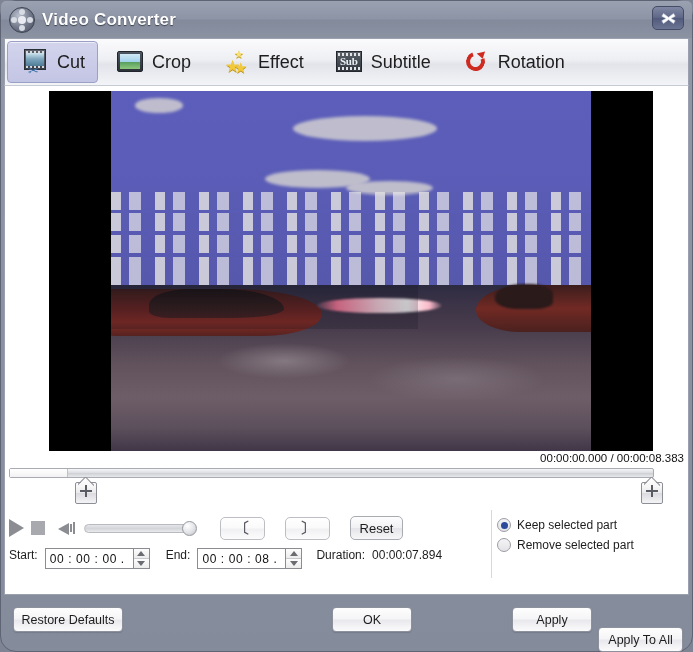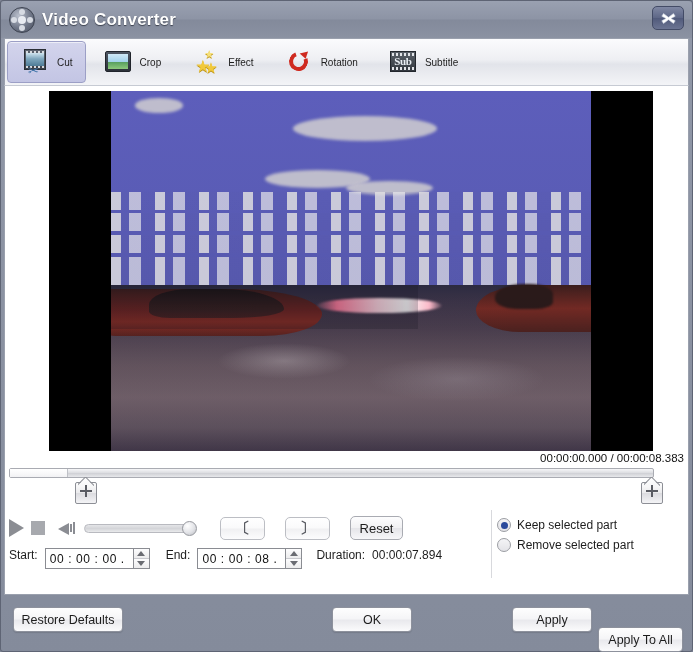--- a/index.html
+++ b/index.html
@@ -10,21 +10,21 @@
     overflow: hidden;
     background: #7e8494;
   }
 
   
   .window {
     position: relative;
     width: 693px; height: 652px;
     background: linear-gradient(180deg,#9198a8 0%,#848b9b 100%);
     border: 1px solid #5e6474;
-    border-radius: 3px;
+    border-radius: 16px;
   }
 
   
   .titlebar {
     position: relative;
     height: 37px;
     display: flex;
     align-items: center;
     padding-left: 8px;
     background: linear-gradient(180deg,#9aa1b1 0%,#8d94a5 48%,#838a9b 52%,#8b92a2 100%);
@@ -89,21 +89,21 @@
     cursor: pointer;
     border: 1px solid transparent;
     margin: 2px 2px;
     border-radius: 4px;
   }
   .tab.active {
     background: linear-gradient(180deg,#d3d4ec 0%,#c3c5e4 100%);
     border: 1px solid #9c9fc6;
     box-shadow: inset 0 1px 0 rgba(255,255,255,.6);
   }
-  .tab-label { font-size: 10px; color: #1d1d1d; }
+  .tab-label { font-size: 18px; color: #1d1d1d; }
   .tab-icon { width: 30px; height: 26px; position: relative; flex: none; }
 
   
   .ic-cut .strip {
     position:absolute; left:4px; top:0; width:22px; height:21px;
     background: linear-gradient(180deg,#5d6470,#3b4049);
     border:1px solid #2a2e35;
   }
   .ic-cut .strip::before, .ic-cut .strip::after {
     content:""; position:absolute; left:1px; width:20px; height:3px;
@@ -493,33 +493,33 @@
       <span class="tab-icon ic-fx">
         <span class="st s1">★</span>
           <span class="st s2">★</span>
           <span class="st s3">★</span>
       </span>
       <span class="tab-label">Effect</span>
     </div>
 
 
     <div class="tab">
+      <span class="tab-icon ic-sub">
+        <span class="strip"></span>
+          <span class="txt">Sub</span>
+      </span>
+      <span class="tab-label">Subtitle</span>
+    </div>
+
+    <div class="tab">
       <span class="tab-icon ic-rot">
         <span class="ring"></span>
           <span class="arw"></span>
       </span>
       <span class="tab-label">Rotation</span>
-    </div>
-
-    <div class="tab">
-      <span class="tab-icon ic-sub">
-        <span class="strip"></span>
-          <span class="txt">Sub</span>
-      </span>
-      <span class="tab-label">Subtitle</span>
     </div>
 
   </div>
 
   <div class="content">
 
     <div class="video-wrap">
       <div class="video-inner">
         <div class="sky"></div>
         <div class="cloud" style="left:38%;top:7%;width:30%;height:7%;"></div>

